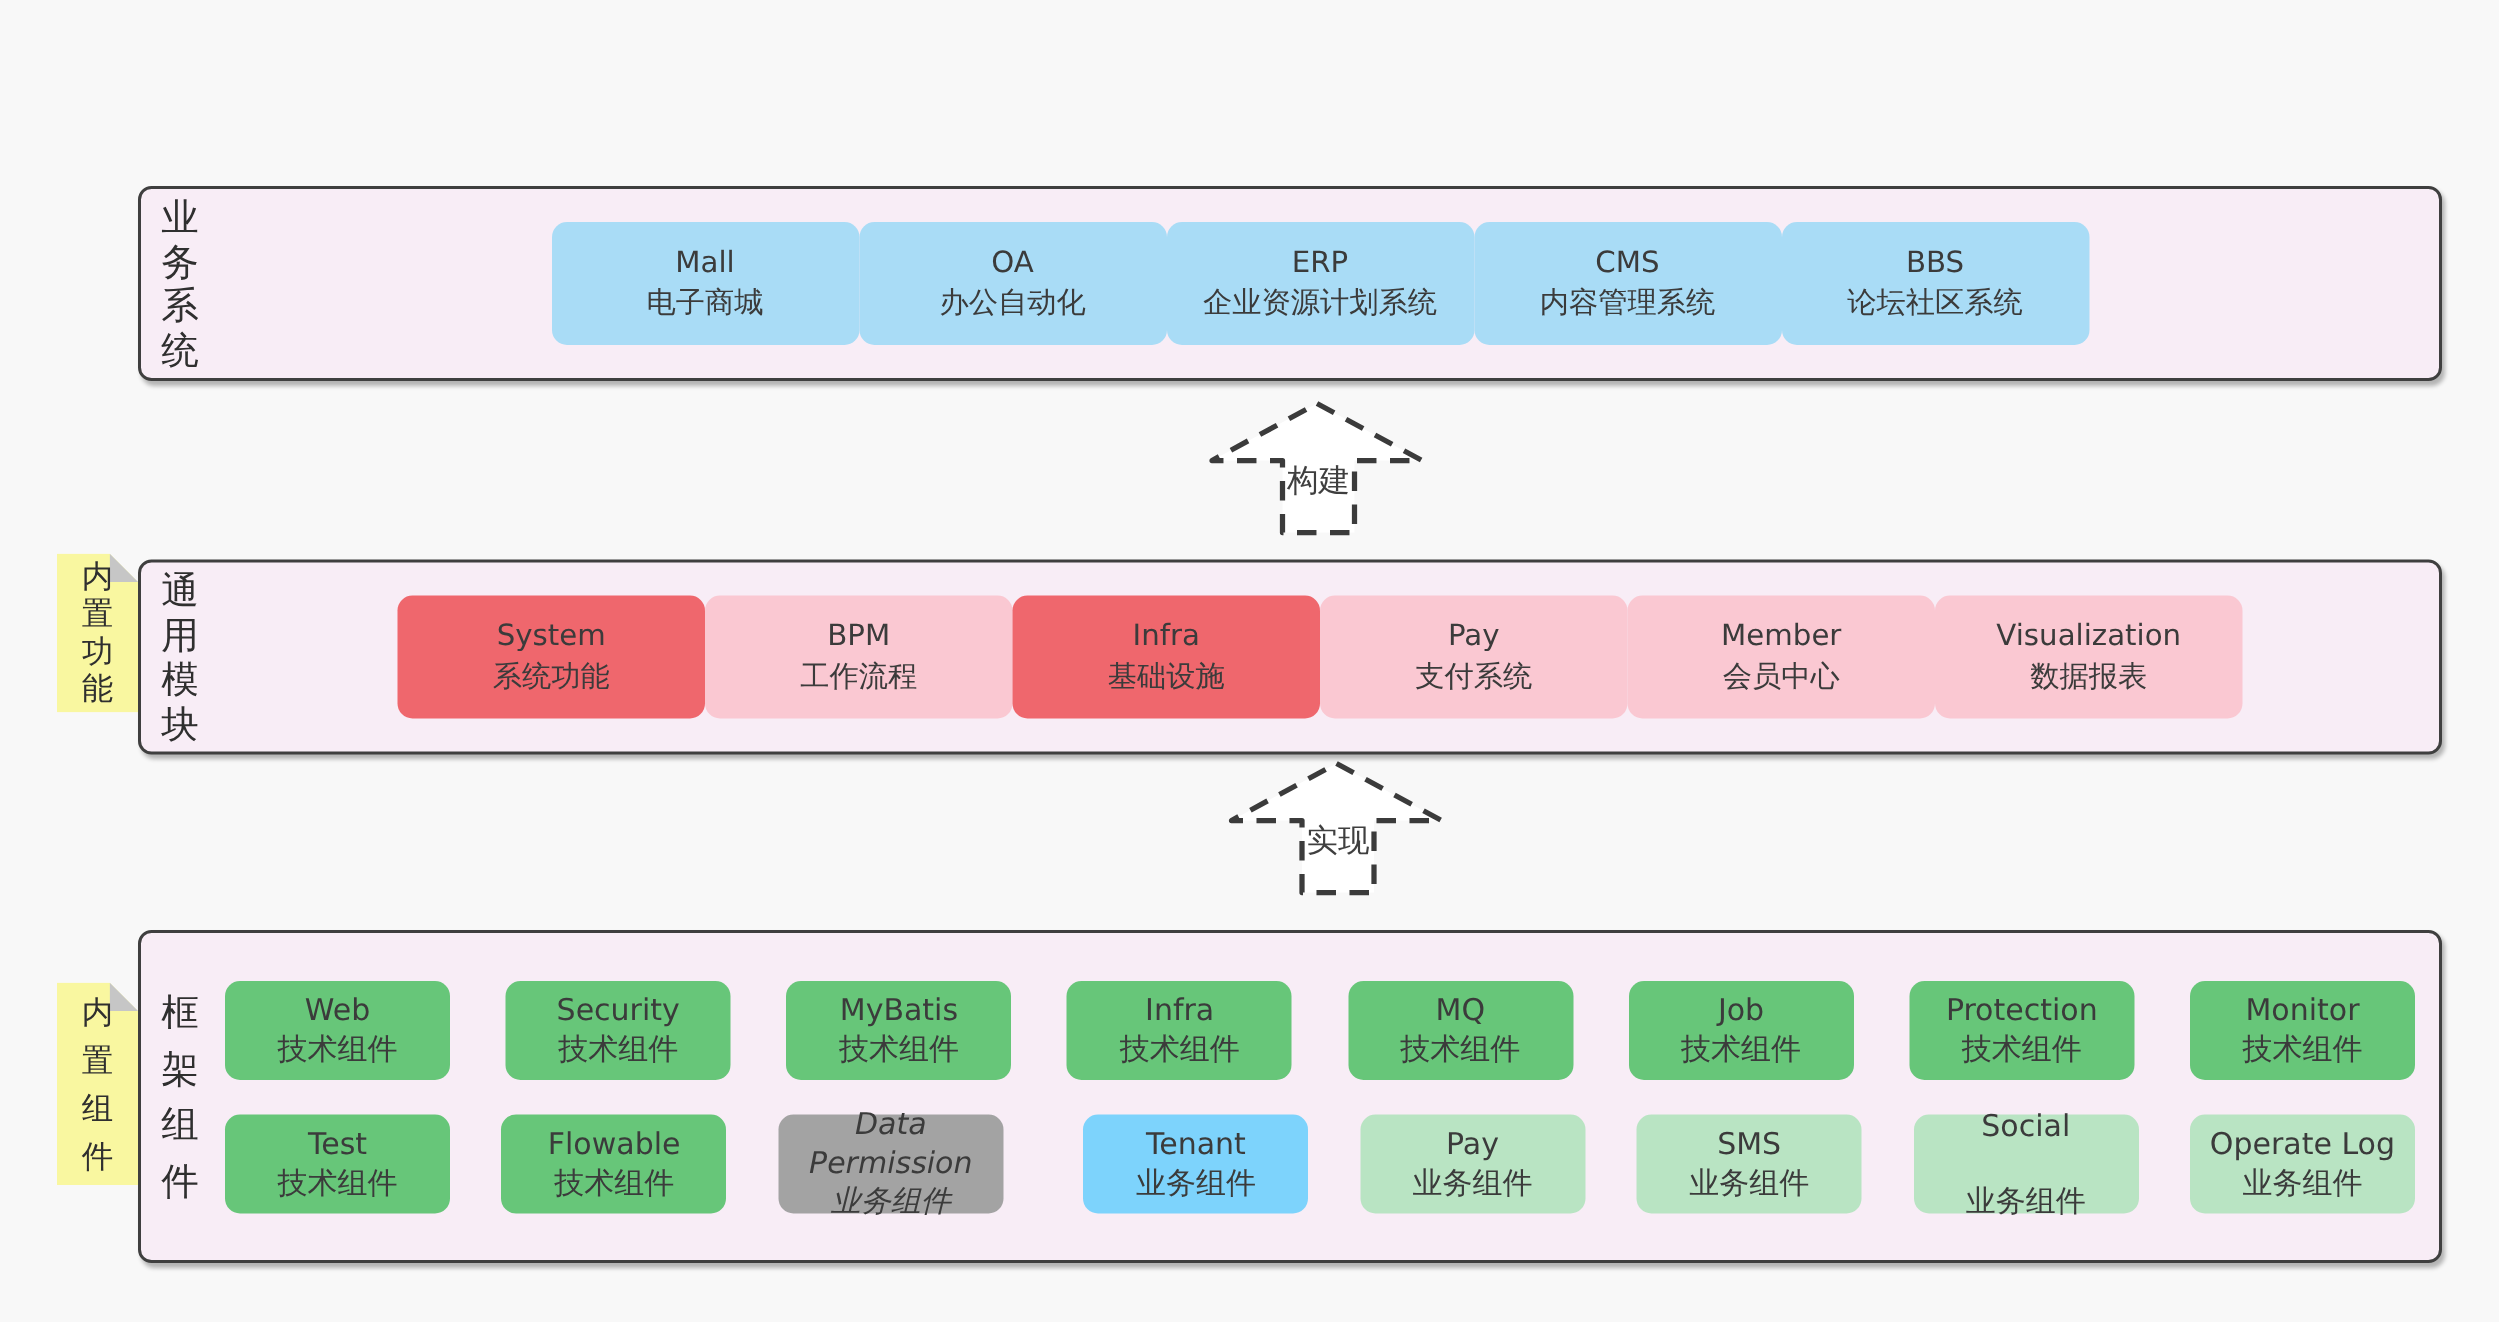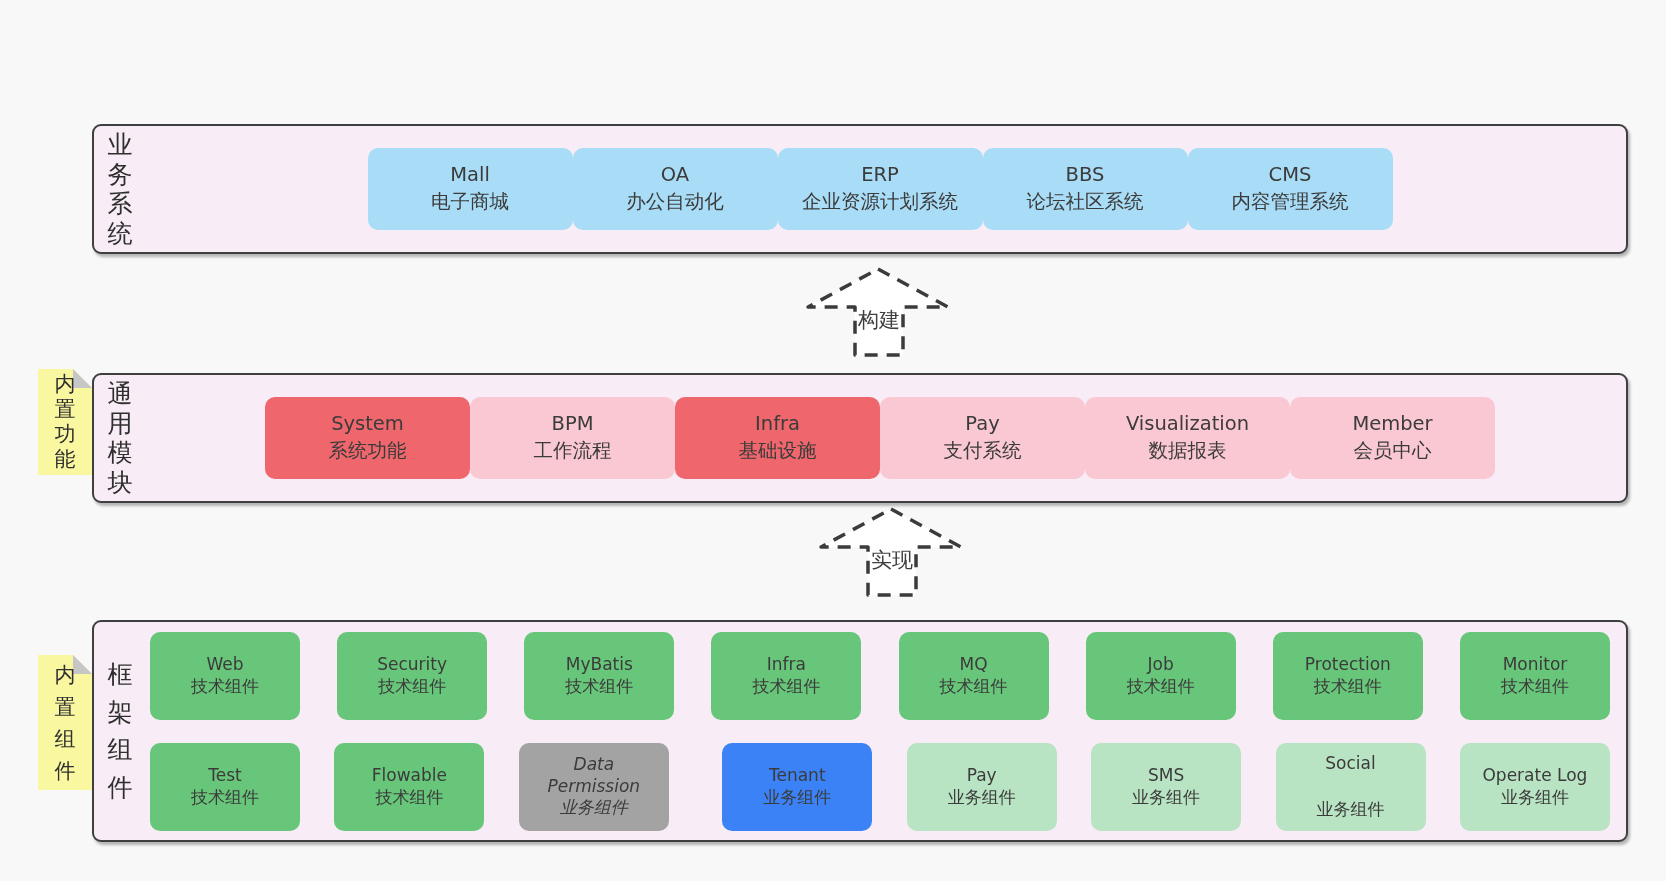--- a/index.html
+++ b/index.html
@@ -31,21 +31,21 @@
   .box{
     width:205px;height:82px;border-radius:10px;box-sizing:border-box;
     display:flex;flex-direction:column;align-items:center;justify-content:center;
     text-align:center;font-size:19.5px;line-height:1.38;padding:2px 6px;
   }
   .rows{
     flex:1;display:flex;flex-direction:column;justify-content:center;gap:23px;
     padding:0 16px 0 4px;
   }
   .boxes-row{display:flex;justify-content:space-between;}
-  .boxes-row .box{width:150px;height:88px;font-size:17px;line-height:1.28;}
+  .boxes-row .box{width:150px;height:66px;font-size:20px;line-height:1.28;}
 
   .sticky{
     position:absolute;left:38px;width:54px;z-index:3;
     display:flex;align-items:center;justify-content:center;
   }
   .sticky-mid{top:369px;height:106px;}
   .sticky-bottom{top:655px;height:135px;}
   .sticky .paper{
     position:absolute;inset:0;
     clip-path:polygon(0 0, calc(100% - 19px) 0, 100% 19px, 100% 100%, 0 100%);
@@ -83,26 +83,26 @@
         </div>
         <div class="box" style="background: rgb(169, 220, 246);">
           <div>OA</div>
           <div>办公自动化</div>
         </div>
         <div class="box" style="background: rgb(169, 220, 246);">
           <div>ERP</div>
           <div>企业资源计划系统</div>
         </div>
         <div class="box" style="background: rgb(169, 220, 246);">
+          <div>CMS</div>
+          <div>内容管理系统</div>
+        </div>
+        <div class="box" style="background: rgb(169, 220, 246);">
           <div>BBS</div>
           <div>论坛社区系统</div>
-        </div>
-        <div class="box" style="background: rgb(169, 220, 246);">
-          <div>CMS</div>
-          <div>内容管理系统</div>
         </div>
       </div>
   </section>
 
   <svg class="arrow" style="left:805px;top:266px" width="146" height="92" viewBox="0 0 146 92">
     <path d="M73 3 L143 41 L98 41 L98 89 L50 89 L50 41 L3 41 Z" fill="#ffffff" stroke="#3b3b3b" stroke-width="3.5" stroke-dasharray="13 9" stroke-linejoin="round"></path>
     <text x="74" y="61" text-anchor="middle" font-size="21" fill="#3f3f3f">构建</text>
   </svg>
 
   <section class="panel panel-modules">
@@ -123,26 +123,26 @@
         </div>
         <div class="box" style="background: rgb(239, 103, 109);">
           <div>Infra</div>
           <div>基础设施</div>
         </div>
         <div class="box" style="background: rgb(250, 200, 210);">
           <div>Pay</div>
           <div>支付系统</div>
         </div>
         <div class="box" style="background: rgb(250, 200, 210);">
+          <div>Member</div>
+          <div>会员中心</div>
+        </div>
+        <div class="box" style="background: rgb(250, 200, 210);">
           <div>Visualization</div>
           <div>数据报表</div>
-        </div>
-        <div class="box" style="background: rgb(250, 200, 210);">
-          <div>Member</div>
-          <div>会员中心</div>
         </div>
       </div>
   </section>
 
   <div class="sticky sticky-mid">
     <div class="paper" style="background: rgb(249, 247, 160);"></div>
     <div class="fold" style="background: rgb(198, 198, 198);"></div>
     <div class="chars">
         <div>内</div>
         <div>置</div>
@@ -204,21 +204,21 @@
             <div>技术组件</div>
           </div>
           <div class="box" style="background: rgb(103, 198, 121);">
             <div>Flowable</div>
             <div>技术组件</div>
           </div>
           <div class="box" style="background: #a3a3a3; font-style: italic;">
             <div>Data Permission</div>
             <div>业务组件</div>
           </div>
-          <div class="box" style="background: #3b82f6; margin-left: 19px;">
+          <div class="box" style="background: #7dd3fc; margin-left: 19px;">
             <div>Tenant</div>
             <div>业务组件</div>
           </div>
           <div class="box" style="background: rgb(185, 228, 195);">
             <div>Pay</div>
             <div>业务组件</div>
           </div>
           <div class="box" style="background: rgb(185, 228, 195);">
             <div>SMS</div>
             <div>业务组件</div>

